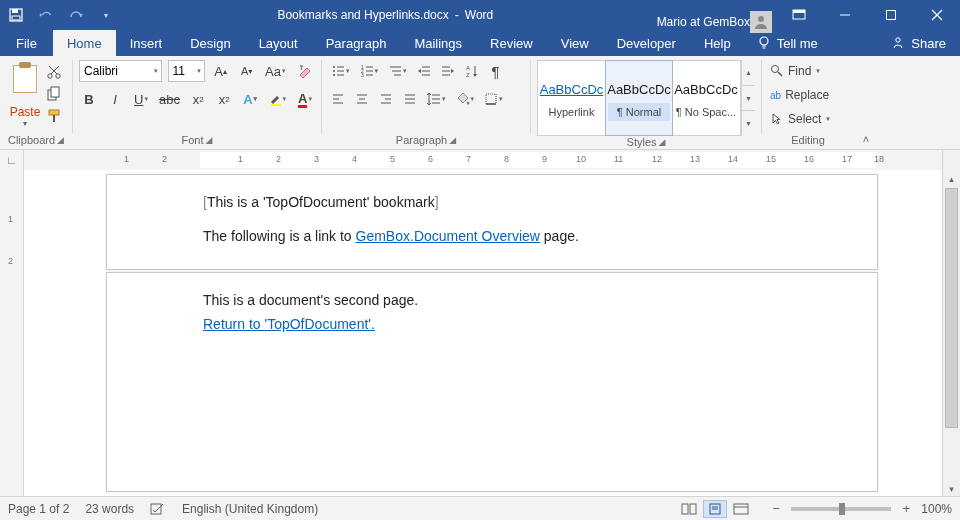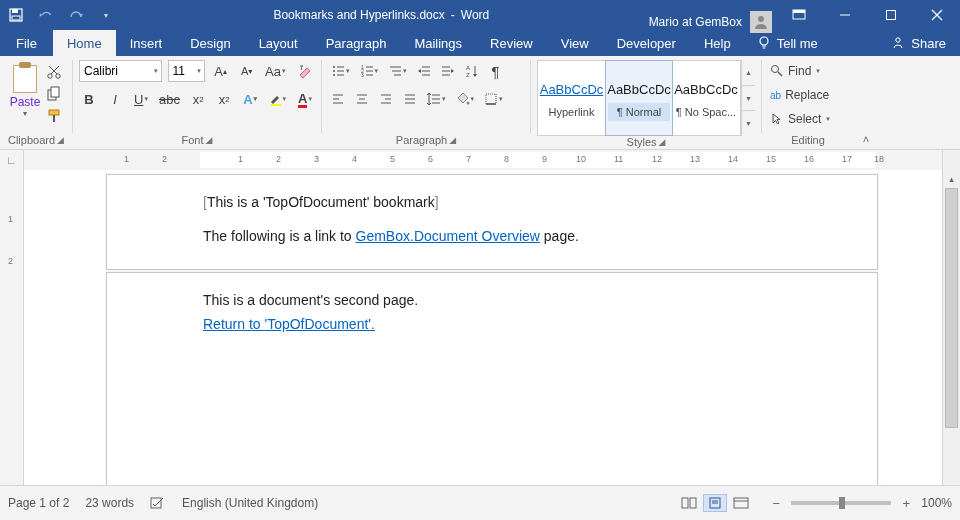--- a/index.html
+++ b/index.html
@@ -3,21 +3,21 @@
 <meta charset="utf-8">
 <style>
   * { box-sizing: border-box; margin: 0; padding: 0; font-family: "Segoe UI", Tahoma, sans-serif; }
   body { width: 960px; height: 520px; background: #fff; overflow: hidden; position: relative; }
 
   
   .titlebar { height: 30px; background: #2b579a; color: #fff; display: flex; align-items: center; font-size: 12px; }
   .qat { display: flex; align-items: center; padding-left: 8px; gap: 14px; }
   .qat-it { width: 16px; height: 16px; display: flex; align-items: center; justify-content: center; }
   .tdoc { flex: 1; text-align: center; display: flex; align-items: center; justify-content: center; gap: 6px; }
-  .userblk { display: flex; align-items: center; gap: 8px; padding-right: 4px; margin-top: 13px; }
+  .userblk { display: flex; align-items: center; gap: 0; padding-right: 4px; margin-top: 13px; }
   .avatar { width: 22px; height: 22px; background: #d0d0d0; display:flex;align-items:center;justify-content:center; }
   .winbtns { display: flex; }
   .winbtn { width: 46px; height: 30px; display: flex; align-items: center; justify-content: center; }
   .ribbon-opts { width: 46px; height: 30px; display:flex;align-items:center;justify-content:center; }
 
   
   .tabs { height: 26px; background: #2b579a; display: flex; align-items: stretch; color: #fff; font-size: 13px; }
   .tab { padding: 0 14px; display: flex; align-items: center; }
   .tab.file { padding: 0 16px; }
   .tab.active { background: #f3f3f3; color: #2b579a; }
@@ -31,21 +31,21 @@
   .glabel { text-align:center;color:#666;font-size:11px;height:14px; display:flex;align-items:center;justify-content:center;gap:2px;}
   .dlaunch { font-size:9px;color:#777; }
   .row { display:flex;align-items:center;gap:4px; }
 
   
   .clip { width:72px; }
   .clip-body { display:flex;gap:2px;height:72px; }
   .paste { width:38px; display:flex;flex-direction:column;align-items:center;justify-content:flex-start;border:1px solid transparent;padding-top:4px; }
   .paste-ico { width:24px;height:28px;background:#fff;border:1px solid #c7a96b;position:relative; }
   .paste-ico::before { content:"";position:absolute;top:-4px;left:5px;width:12px;height:6px;background:#b89050;border-radius:2px; }
-  .paste-lbl { font-size:12px;color:#6d28d9;margin-top:2px; }
+  .paste-lbl { font-size:12px;color:#c2410c;margin-top:12px; }
   .paste-dd { font-size:8px;color:#666; }
   .clip-col { display:flex;flex-direction:column;gap:6px;padding-top:4px; }
   .cut { width:16px;height:16px; }
   .copy { width:16px;height:16px; }
   .fp { width:16px;height:16px; }
 
   
   .fontg { width:248px; }
   .fontg .row { gap:6px; }
   .fontname { width:88px;height:22px;border:1px solid #c2c2c2;background:#fff;display:flex;align-items:center;padding:0 4px;justify-content:space-between;font-size:12px; }
@@ -97,21 +97,21 @@
   .ptxt { padding:16px 18px 0 96px;font-size:14px;color:#222;line-height:1.7; font-family:Calibri,"Segoe UI",sans-serif; }
   .bm { }
   .bm::before { content:"[";color:#888; }
   .bm::after { content:"]";color:#888; }
   .hl { color:#0563c1;text-decoration:underline; }
   .vscroll2 { width:18px;background:#f0f0f0;border-left:1px solid #d4d4d4;position:relative; }
   .vscroll2 .up,.vscroll2 .dn { height:18px;display:flex;align-items:center;justify-content:center;font-size:9px;color:#666; }
   .vscroll2 .thumb { position:absolute;top:18px;left:2px;right:2px;height:240px;background:#cfcfcf;border:1px solid #b8b8b8; }
 
   
-  .status { position:absolute;bottom:0;left:0;right:0;height:35px;background:#f3f3f3;border-top:1px solid #d4d4d4;display:flex;align-items:center;font-size:12px;color:#555;padding:0 8px;gap:16px; }
+  .status { position:absolute;bottom:0;left:0;right:0;height:24px;background:#f3f3f3;border-top:1px solid #d4d4d4;display:flex;align-items:center;font-size:12px;color:#555;padding:0 8px;gap:16px; }
   .status .spacer { flex:1; }
   .viewbtns { display:flex;gap:2px; }
   .viewbtn { width:24px;height:18px;display:flex;align-items:center;justify-content:center;border:1px solid transparent; }
   .zoom { display:flex;align-items:center;gap:8px; }
   .zslider { width:100px;height:4px;background:#c0c0c0;position:relative; }
   .zslider::after { content:"";position:absolute;left:48px;top:-4px;width:6px;height:12px;background:#888; }
   .zbtn { width:14px;height:14px;display:flex;align-items:center;justify-content:center;font-size:13px;color:#666; }
 
   svg { display:block; }
 </style>

